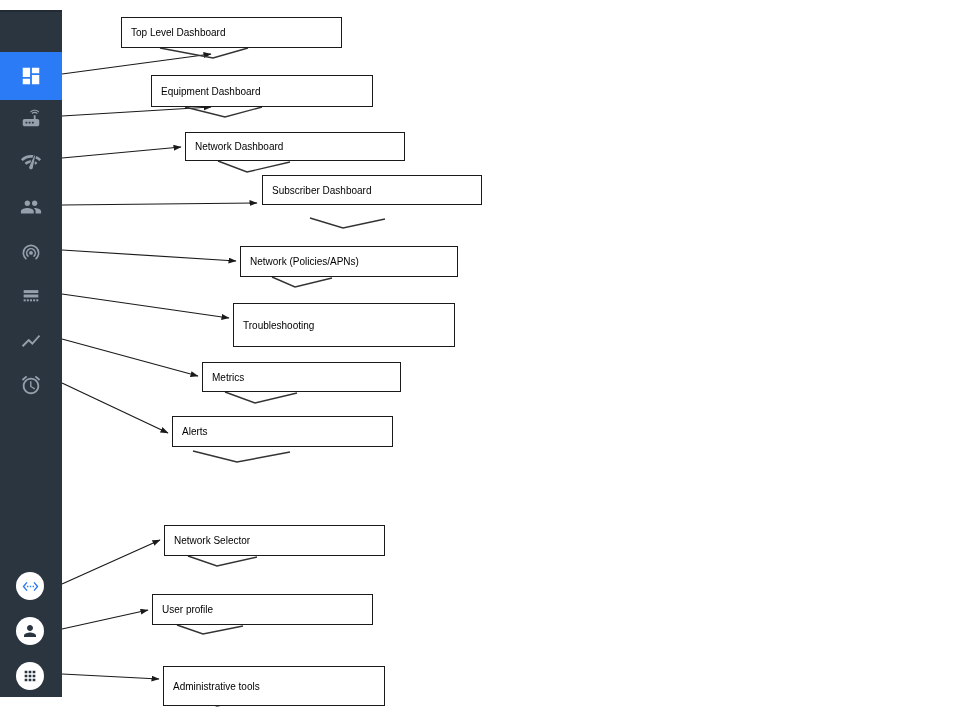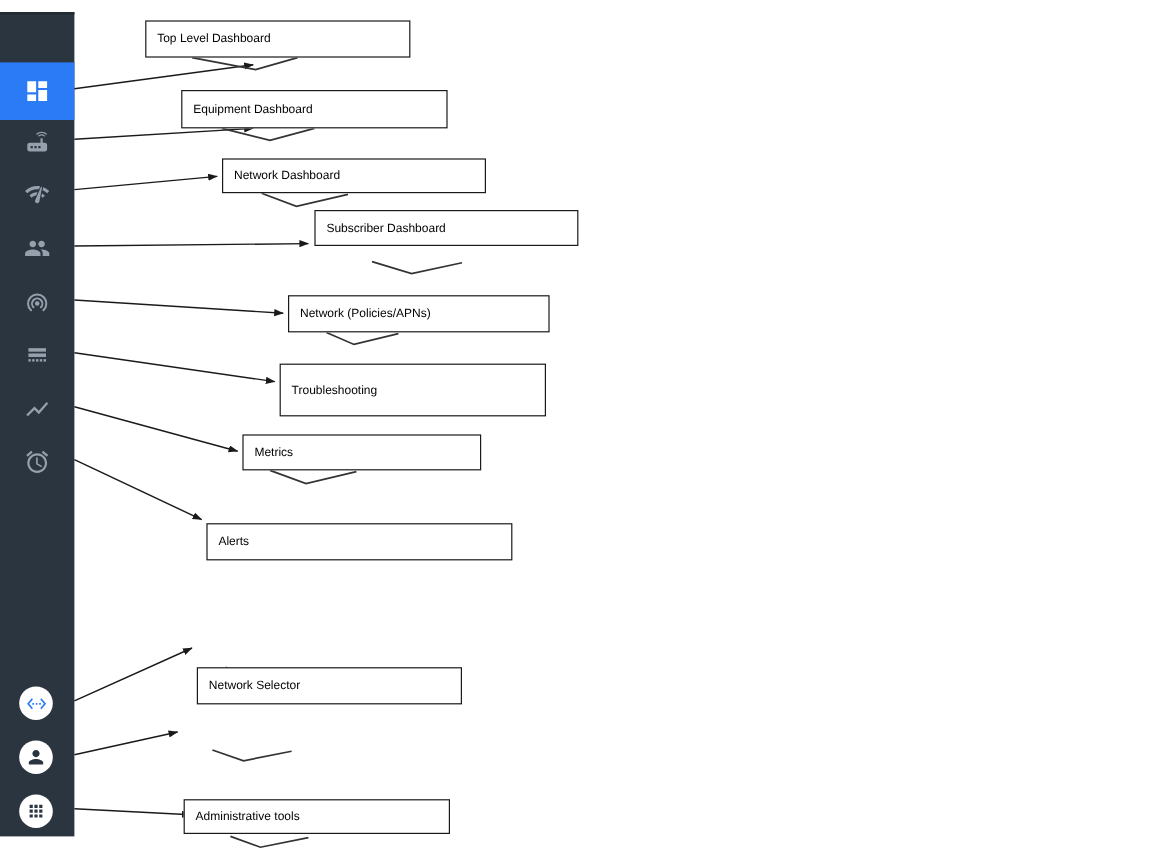--- a/index.html
+++ b/index.html
@@ -165,23 +165,26 @@
   </div>
   <div class="callout" style="left:240px;top:246px;width:218px;height:31px;">
     <span>Network (Policies/APNs)</span>
   </div>
   <div class="callout" style="left:233px;top:303px;width:222px;height:44px;">
     <span>Troubleshooting</span>
   </div>
   <div class="callout" style="left:202px;top:362px;width:199px;height:30px;">
     <span>Metrics</span>
   </div>
-  <div class="callout" style="left:172px;top:436px;width:255px;height:31px;">
+  <div class="callout" style="left:172px;top:416px;width:221px;height:31px;">
     <span>Alerts</span>
   </div>
-  <div class="callout" style="left:164px;top:525px;width:221px;height:31px;margin-top:31px;">
+  <div class="callout" style="left:164px;top:525px;width:221px;height:31px;">
     <span>Network Selector</span>
   </div>
-  <div class="callout" style="left:153px;top:666px;width:222px;height:29px;">
+  <div class="callout" style="left:152px;top:594px;width:221px;height:31px;">
+    <span>User profile</span>
+  </div>
+  <div class="callout" style="left:163px;top:666px;width:222px;height:40px;">
     <span>Administrative tools</span>
   </div>
 
 </div>
 
 </body></html>

